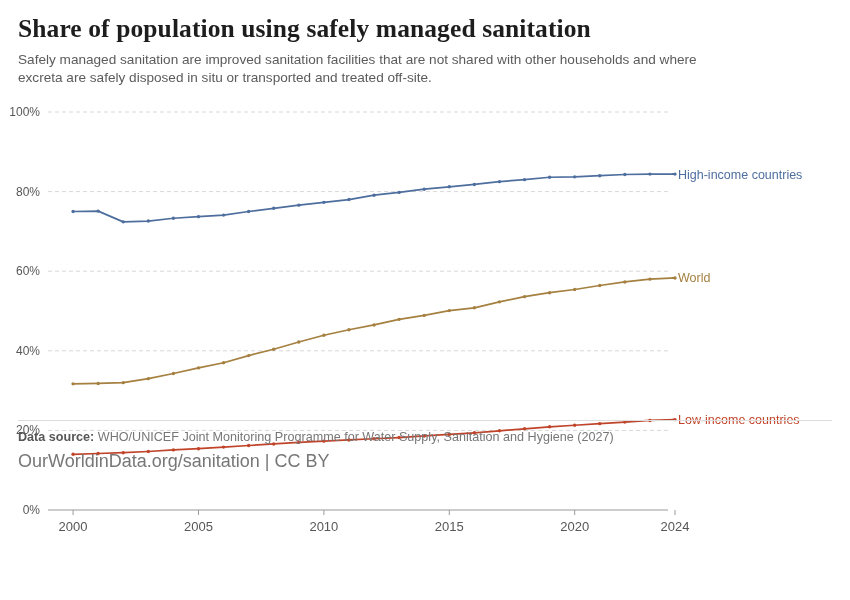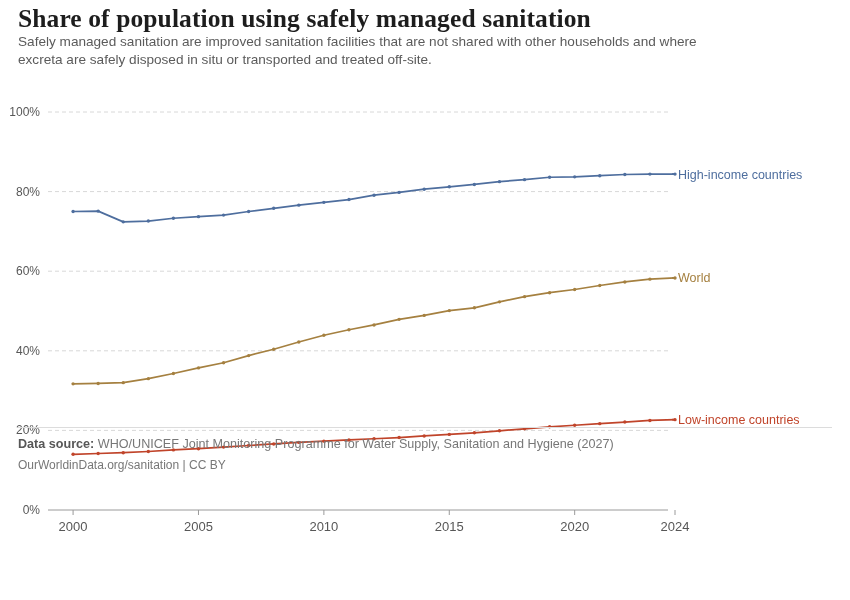--- a/index.html
+++ b/index.html
@@ -13,36 +13,36 @@
     font-family: "Liberation Sans", sans-serif;
     color: #1d1d1d;
     position: relative;
     overflow: hidden;
   }
   .page {
     position: relative;
     width: 850px;
     height: 484px;
     box-sizing: border-box;
-    padding: 4px 18px 0 18px;
+    padding: 14px 18px 0 18px;
   }
   .title {
     font-family: "Liberation Serif", serif;
     font-size: 25.5px;
     font-weight: 700;
     color: #1d1d1d;
     letter-spacing: 0.1px;
     margin: 0;
     line-height: 1.15;
   }
   .subtitle {
     font-size: 13.6px;
     color: #5b5b5b;
     line-height: 1.33;
-    margin: 0 0 0 0;
+    margin: 8px 0 0 0;
     max-width: 700px;
     font-weight: 400;
   }
   .logo {
     position: absolute;
     top: 14px;
     right: 18px;
     width: 66px;
     height: 35px;
     background: #1d2b4d;
@@ -88,21 +88,21 @@
   .footer-line1 {
     font-size: 12.6px;
     color: #777777;
     margin: 0 0 7px 0;
   }
   .footer-line1 b {
     color: #575757;
     font-weight: 700;
   }
   .footer-line2 {
-    font-size: 12px;
+    font-size: 18px;
     color: #777777;
     margin: 0;
   }
 </style>
 </head>
 <body>
 
 <div class="page">
 
   <h1 class="title">Share of population using safely managed sanitation</h1>

